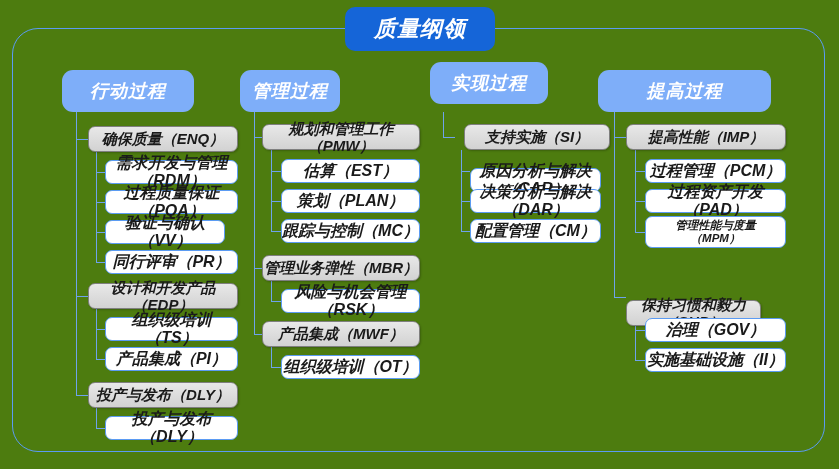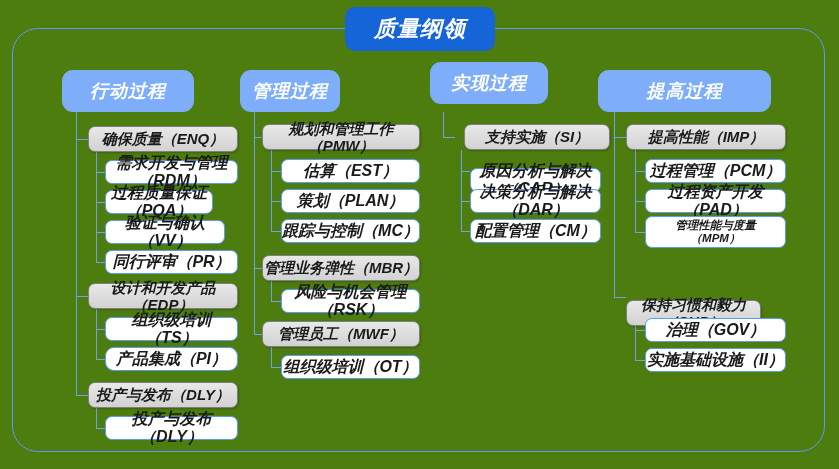--- a/index.html
+++ b/index.html
@@ -130,32 +130,32 @@
 
   <div id="layers">
       <div class="cat-head" style="left: 62px; top: 70px; width: 132px;">行动过程</div>
       <div class="vline" style="left: 76px; top: 112px; height: 283px;"></div>
       <div class="hline" style="left: 76px; top: 139px; width: 12px;"></div>
       <div class="pnode" style="left: 88px; top: 126px; width: 150px;">确保质量（ENQ）</div>
       <div class="vline" style="left: 96px; top: 152px; height: 110px;"></div>
       <div class="hline" style="left: 96px; top: 172px; width: 9px;"></div>
       <div class="cnode" style="left: 105px; top: 160px; width: 133px;">需求开发与管理（RDM）</div>
       <div class="hline" style="left: 96px; top: 202px; width: 9px;"></div>
-      <div class="cnode" style="left: 105px; top: 190px; width: 108px; text-align: center;">过程质量保证（PQA）</div>
+      <div class="cnode" style="left: 105px; top: 190px; width: 133px; text-align: center;">过程质量保证（PQA）</div>
       <div class="hline" style="left: 96px; top: 232px; width: 9px;"></div>
       <div class="cnode" style="left: 105px; top: 220px; width: 120px;">验证与确认（VV）</div>
       <div class="hline" style="left: 96px; top: 262px; width: 9px;"></div>
       <div class="cnode" style="left: 105px; top: 250px; width: 133px;">同行评审（PR）</div>
       <div class="hline" style="left: 76px; top: 296px; width: 12px;"></div>
       <div class="pnode" style="left: 88px; top: 283px; width: 150px;">设计和开发产品（EDP）</div>
       <div class="vline" style="left: 96px; top: 309px; height: 50px;"></div>
       <div class="hline" style="left: 96px; top: 329px; width: 9px;"></div>
       <div class="cnode" style="left: 105px; top: 317px; width: 133px;">组织级培训（TS）</div>
       <div class="hline" style="left: 96px; top: 359px; width: 9px;"></div>
-      <div class="cnode" style="left: 105px; top: 347px; width: 133px; border-radius: 9px;">产品集成（PI）</div>
+      <div class="cnode" style="left: 105px; top: 347px; width: 133px;">产品集成（PI）</div>
       <div class="hline" style="left: 76px; top: 395px; width: 12px;"></div>
       <div class="pnode" style="left: 88px; top: 382px; width: 150px;">投产与发布（DLY）</div>
       <div class="vline" style="left: 96px; top: 408px; height: 20px;"></div>
       <div class="hline" style="left: 96px; top: 428px; width: 9px;"></div>
       <div class="cnode" style="left: 105px; top: 416px; width: 133px;">投产与发布（DLY）</div>
       <div class="cat-head" style="left: 240px; top: 70px; width: 100px;">管理过程</div>
       <div class="vline" style="left: 254px; top: 112px; height: 222px;"></div>
       <div class="hline" style="left: 254px; top: 137px; width: 8px;"></div>
       <div class="pnode" style="left: 262px; top: 124px; width: 158px;">规划和管理工作（PMW）</div>
       <div class="vline" style="left: 271px; top: 150px; height: 81px;"></div>
@@ -164,21 +164,21 @@
       <div class="hline" style="left: 271px; top: 201px; width: 10px;"></div>
       <div class="cnode" style="left: 281px; top: 189px; width: 139px;">策划（PLAN）</div>
       <div class="hline" style="left: 271px; top: 231px; width: 10px;"></div>
       <div class="cnode" style="left: 281px; top: 219px; width: 139px;">跟踪与控制（MC）</div>
       <div class="hline" style="left: 254px; top: 268px; width: 8px;"></div>
       <div class="pnode" style="left: 262px; top: 255px; width: 158px;">管理业务弹性（MBR）</div>
       <div class="vline" style="left: 271px; top: 281px; height: 20px;"></div>
       <div class="hline" style="left: 271px; top: 301px; width: 10px;"></div>
       <div class="cnode" style="left: 281px; top: 289px; width: 139px;">风险与机会管理（RSK）</div>
       <div class="hline" style="left: 254px; top: 334px; width: 8px;"></div>
-      <div class="pnode" style="left: 262px; top: 321px; width: 158px;">管理员工（MWF）</div>
+      <div class="pnode" style="left: 262px; top: 321px; width: 158px;">产品集成（MWF）</div>
       <div class="vline" style="left: 271px; top: 347px; height: 20px;"></div>
       <div class="hline" style="left: 271px; top: 367px; width: 10px;"></div>
       <div class="cnode" style="left: 281px; top: 355px; width: 139px;">组织级培训（OT）</div>
       <div class="cat-head" style="left: 430px; top: 62px; width: 118px;">实现过程</div>
       <div class="vline" style="left: 443px; top: 112px; height: 25px;"></div>
       <div class="hline" style="left: 443px; top: 137px; width: 12px;"></div>
       <div class="pnode" style="left: 455px; top: 124px; width: 146px; margin-left: 9px;">支持实施（SI）</div>
       <div class="vline" style="left: 461px; top: 150px; height: 81px;"></div>
       <div class="hline" style="left: 461px; top: 171px; width: 9px;"></div>
       <div class="cnode" style="left: 470px; top: 159px; width: 131px; margin-top: 9px;">原因分析与解决（CAR）</div>

